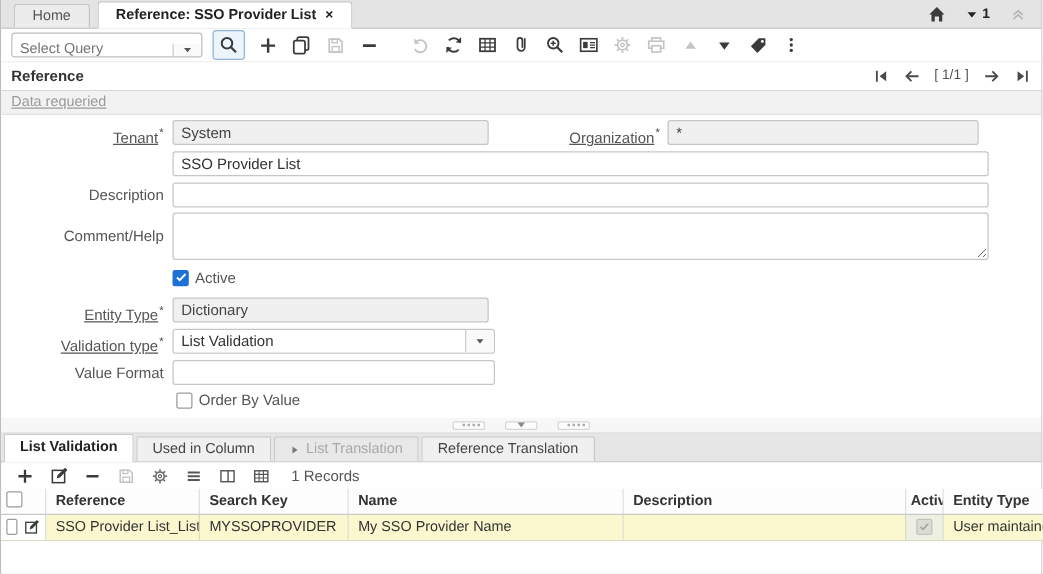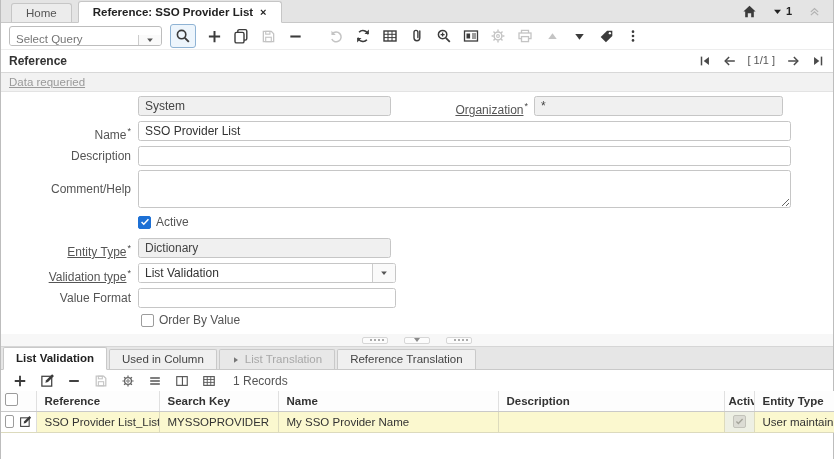--- a/index.html
+++ b/index.html
@@ -255,26 +255,26 @@
       </span>
     </div>
   </div>
 
   <div class="status-row">
     <span>Data requeried</span>
   </div>
 
   <div class="form">
 
+    <span class="fl link" style="left:0;width:130px;top:4px;"><span class="lt">Tenant</span><sup>*</sup></span>
     <input class="fi ro" style="left: 137px; top: 4px; width: 253px;" readonly="" value="System">
 
     <span class="fl link" style="left:360px;width:167px;top:4px;"><span class="lt">Organization</span><sup>*</sup></span>
     <input class="fi ro" style="left: 533px; top: 4px; width: 249px;" readonly="" value="*">
 
-    <span class="fl" style="left:0;width:130px;top:29px;"><span class="lt">Name</span><sup>*</sup></span>
     <input class="fi" style="left: 137px; top: 29px; width: 653px;" value="SSO Provider List">
 
     <span class="fl" style="left:0;width:130px;top:54px;"><span class="lt">Description</span></span>
     <input class="fi" style="left: 137px; top: 54px; width: 653px;" value="">
 
     <span class="fl" style="left:0;width:130px;top:78px;height:38px;line-height:38px;"><span class="lt">Comment/Help</span></span>
     <textarea class="fi" style="left: 137px; top: 78px; width: 653px;"></textarea>
 
     <span class="ckrow" style="left:137px;top:123px;">
       <span class="ck on">

